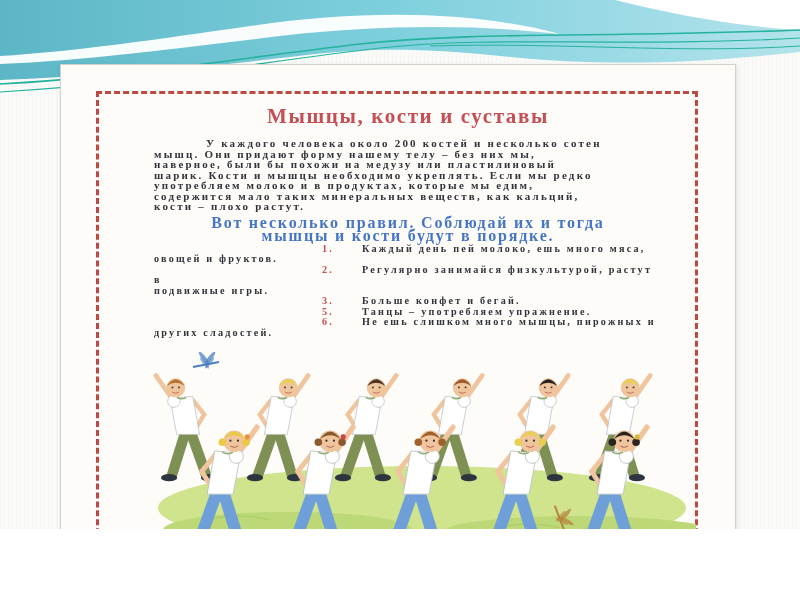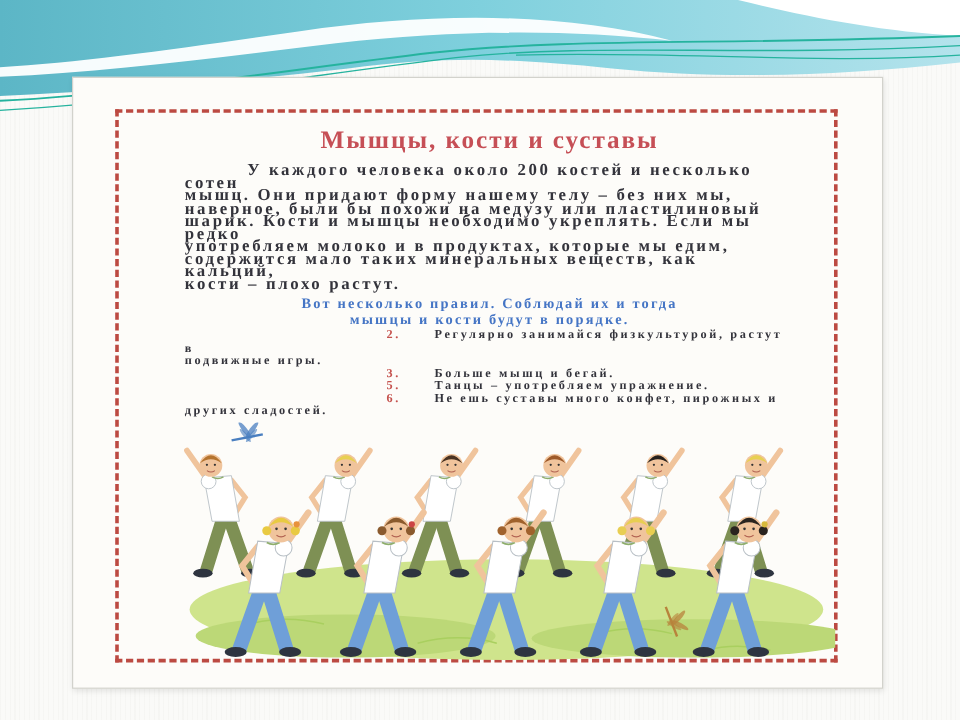--- a/index.html
+++ b/index.html
@@ -1,17 +1,17 @@
 <!DOCTYPE html>
 <html><head>
 <meta charset="utf-8">
 <style>
   html,body{margin:0;padding:0;}
   .slide{
-    position:relative;width:800px;height:600px;overflow:hidden;
+    position:relative;width:800px;height:529px;overflow:hidden;
     background-color:#fafaf8;
     background-image:repeating-linear-gradient(90deg, rgba(175,175,165,0.06) 0 1px, transparent 1px 4px);
     font-family:"Liberation Serif","DejaVu Serif",serif;
   }
   .wave{position:absolute;left:0;top:0;width:800px;height:150px;display:block;}
   .page{
     position:absolute;left:60px;top:64px;width:674px;height:508px;
     background:#fdfcf9;border:1px solid #d2d2cc;
     box-shadow:1px 2px 5px rgba(0,0,0,0.10);
   }
@@ -21,25 +21,25 @@
   }
   .content{
     position:absolute;left:93px;top:39px;width:508px;
     color:#33333b;font-weight:bold;
   }
   .title{
     margin:0;font-size:21px;line-height:24px;letter-spacing:1.6px;
     text-align:center;font-weight:bold;
   }
   .intro{
-    margin:10px 0 0;font-size:14px;line-height:10.5px;letter-spacing:2.2px;
+    margin:10px 0 0;font-size:11px;line-height:10.5px;letter-spacing:2.2px;
     white-space:pre-line;text-indent:52px;
   }
   .sub{
-    margin:4px 0 2px;font-size:12px;line-height:13px;letter-spacing:1.8px;
+    margin:4px 0 2px;font-size:16px;line-height:13px;letter-spacing:1.8px;
     text-align:center;white-space:pre-line;
   }
   .rules p{
     margin:0;font-size:10.2px;line-height:10.5px;letter-spacing:2.2px;
     white-space:pre-line;text-indent:84px;
   }
   .rules .num{display:inline-block;min-width:16px;margin-right:28px;}
   .illus{position:absolute;left:87px;top:287px;width:548px;height:198px;}
   .illus svg{width:100%;height:100%;display:block;}
 </style>
@@ -72,25 +72,27 @@
       <p class="intro">У каждого человека около 200 костей и несколько сотен
 мышц. Они придают форму нашему телу – без них мы,
 наверное, были бы похожи на медузу или пластилиновый
 шарик. Кости и мышцы необходимо укреплять. Если мы редко
 употребляем молоко и в продуктах, которые мы едим,
 содержится мало таких минеральных веществ, как кальций,
 кости – плохо растут.</p>
       <p class="sub" style="color: rgb(69, 117, 197);">Вот несколько правил. Соблюдай их и тогда
 мышцы и кости будут в порядке.</p>
       <div class="rules">
+          <p><span class="num" style="color: rgb(197, 82, 78);">1.</span><span>Каждый день пей молоко, ешь много мяса,
+овощей и фруктов.</span></p>
           <p><span class="num" style="color: rgb(197, 82, 78);">2.</span><span>Регулярно занимайся физкультурой, растут в
 подвижные игры.</span></p>
-          <p><span class="num" style="color: rgb(197, 82, 78);">3.</span><span>Больше мышц и бегай.</span></p>
+          <p><span class="num" style="color: rgb(197, 82, 78);">3.</span><span>Больше конфет и бегай.</span></p>
           <p><span class="num" style="color: rgb(197, 82, 78);">5.</span><span>Танцы – употребляем упражнение.</span></p>
-          <p><span class="num" style="color: rgb(197, 82, 78);">6.</span><span>Не ешь суставы много конфет, пирожных и
+          <p><span class="num" style="color: rgb(197, 82, 78);">6.</span><span>Не ешь слишком много мышцы, пирожных и
 других сладостей.</span></p>
         </div>
     </div>
 
     <div class="illus">
       <svg id="illus-svg" viewBox="0 0 548 198">
           <ellipse cx="274" cy="156" rx="264" ry="42" fill="#cfe48c"></ellipse>
           <ellipse cx="140" cy="178" rx="125" ry="18" fill="#bcd877"></ellipse>
           <ellipse cx="430" cy="180" rx="135" ry="16" fill="#bcd877"></ellipse>
           <path fill="none" stroke="#a9cf5f" stroke-width="1.2" d="M60,168 q30,-8 62,0 M200,184 q34,-9 66,0 M350,176 q30,-8 62,0 M440,190 q26,-7 54,0"></path>

